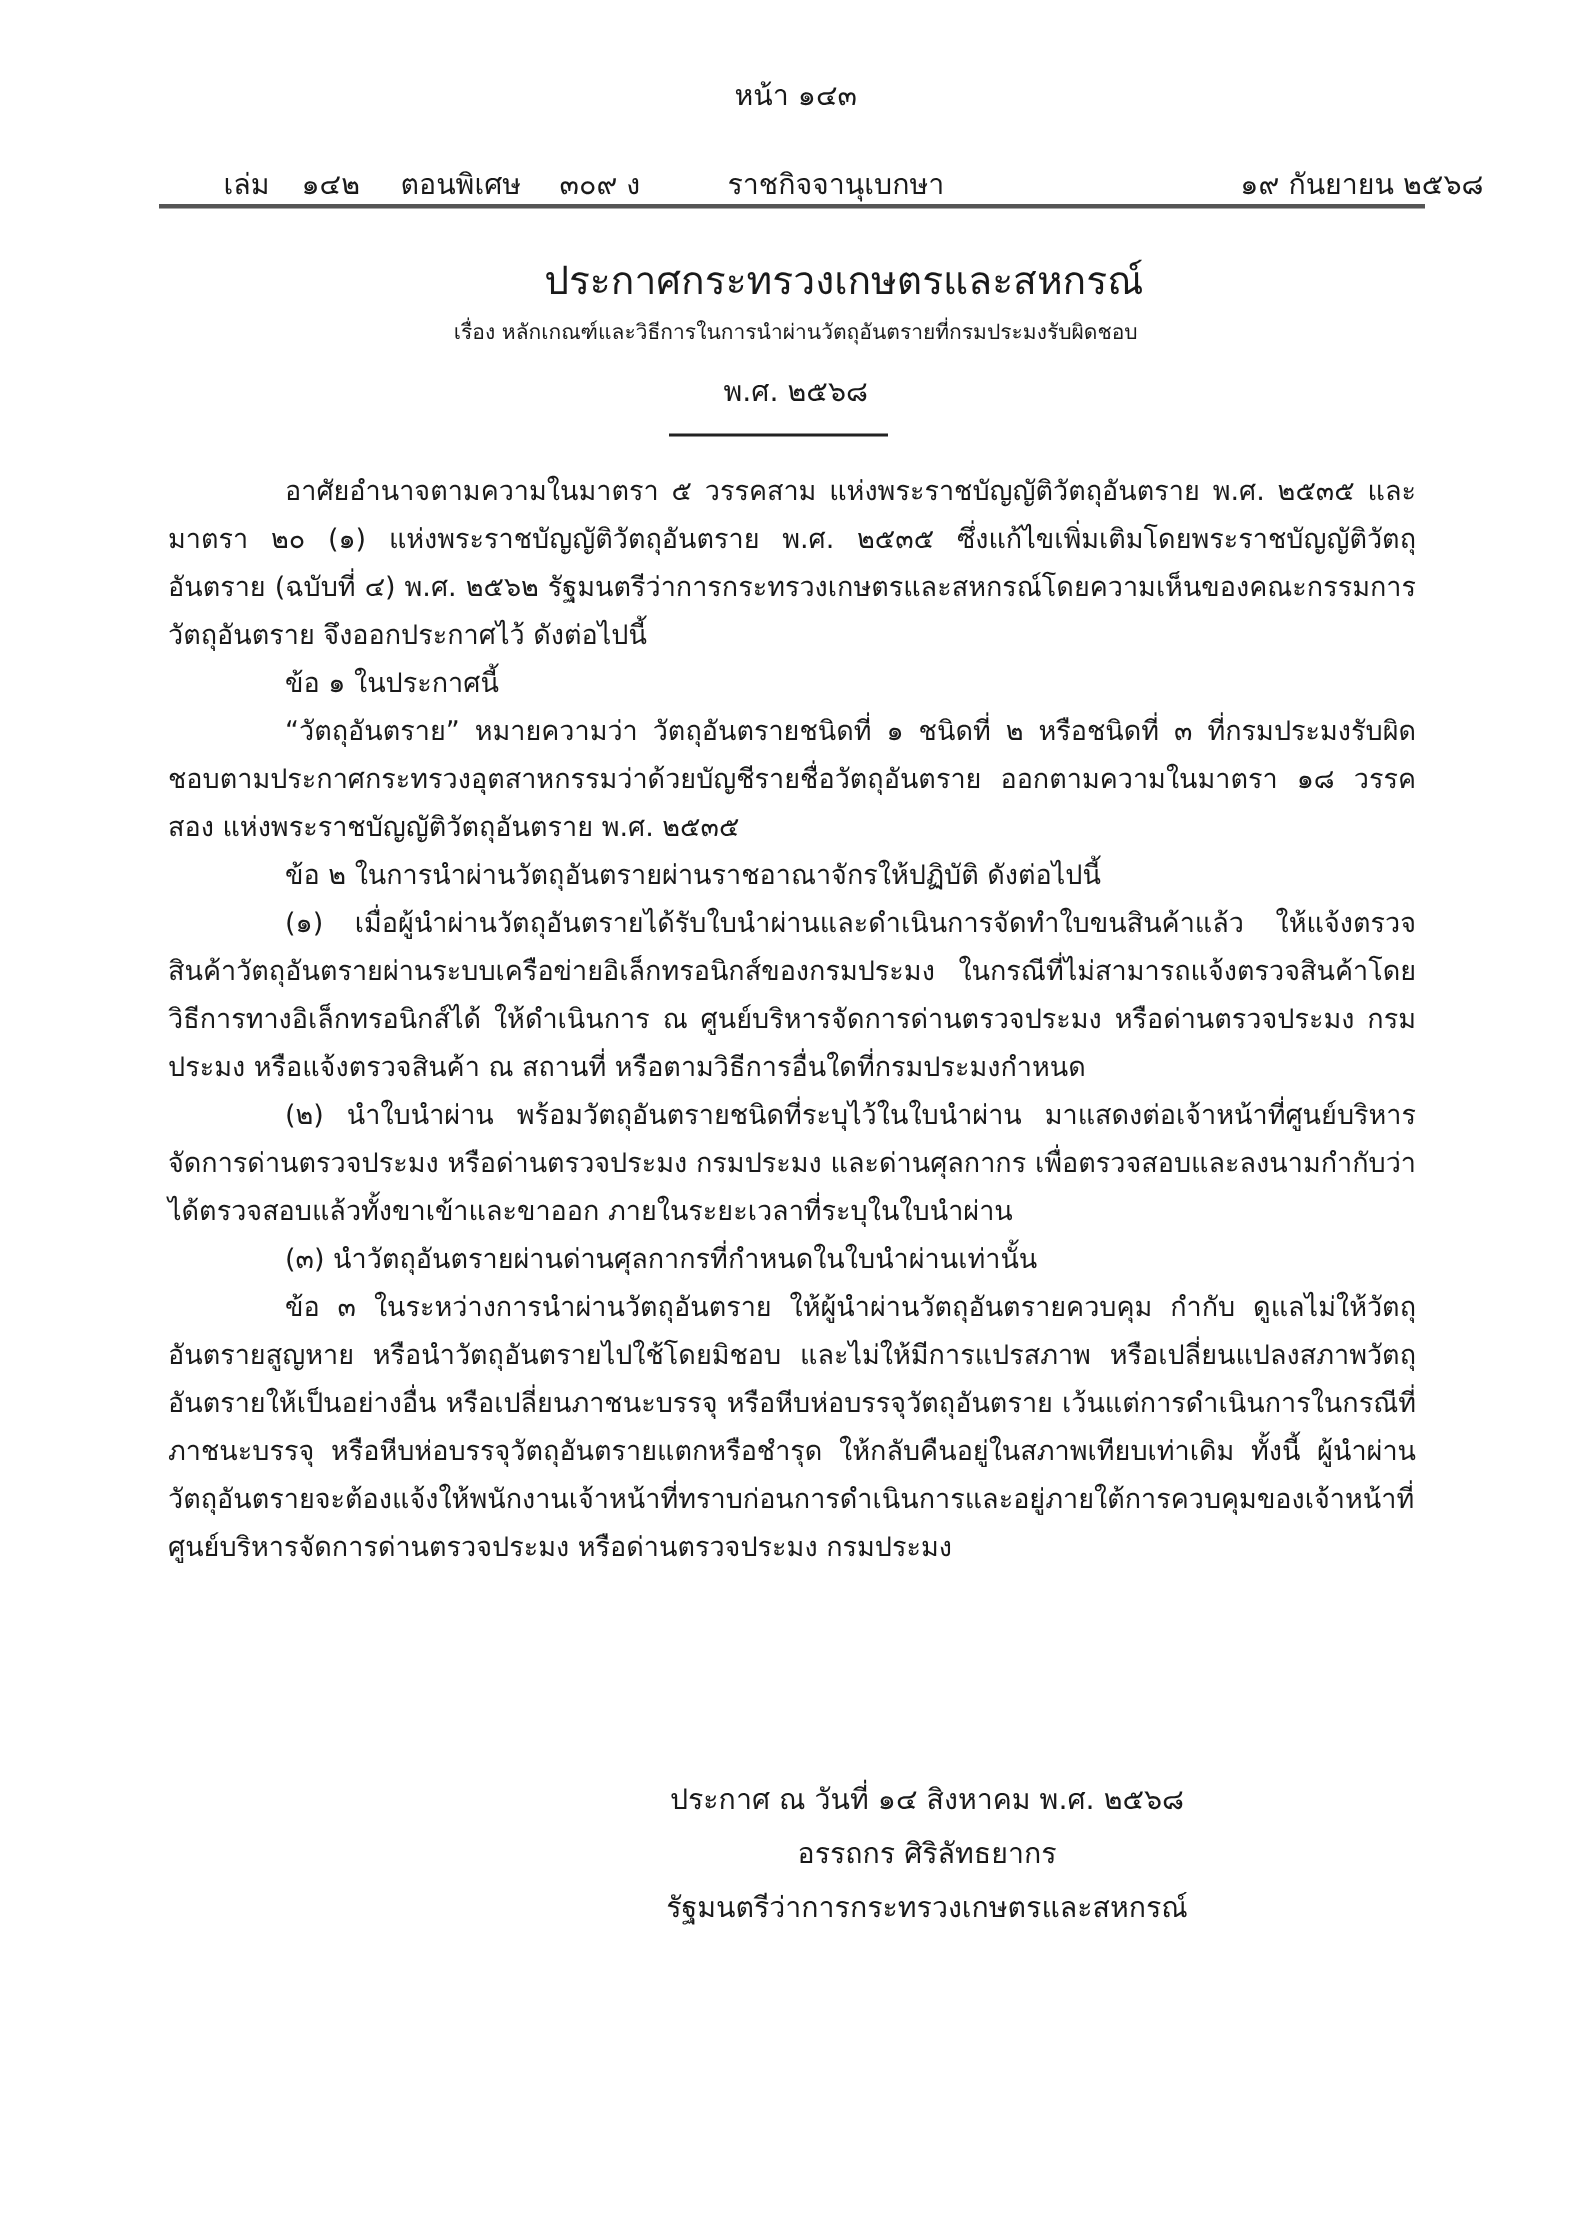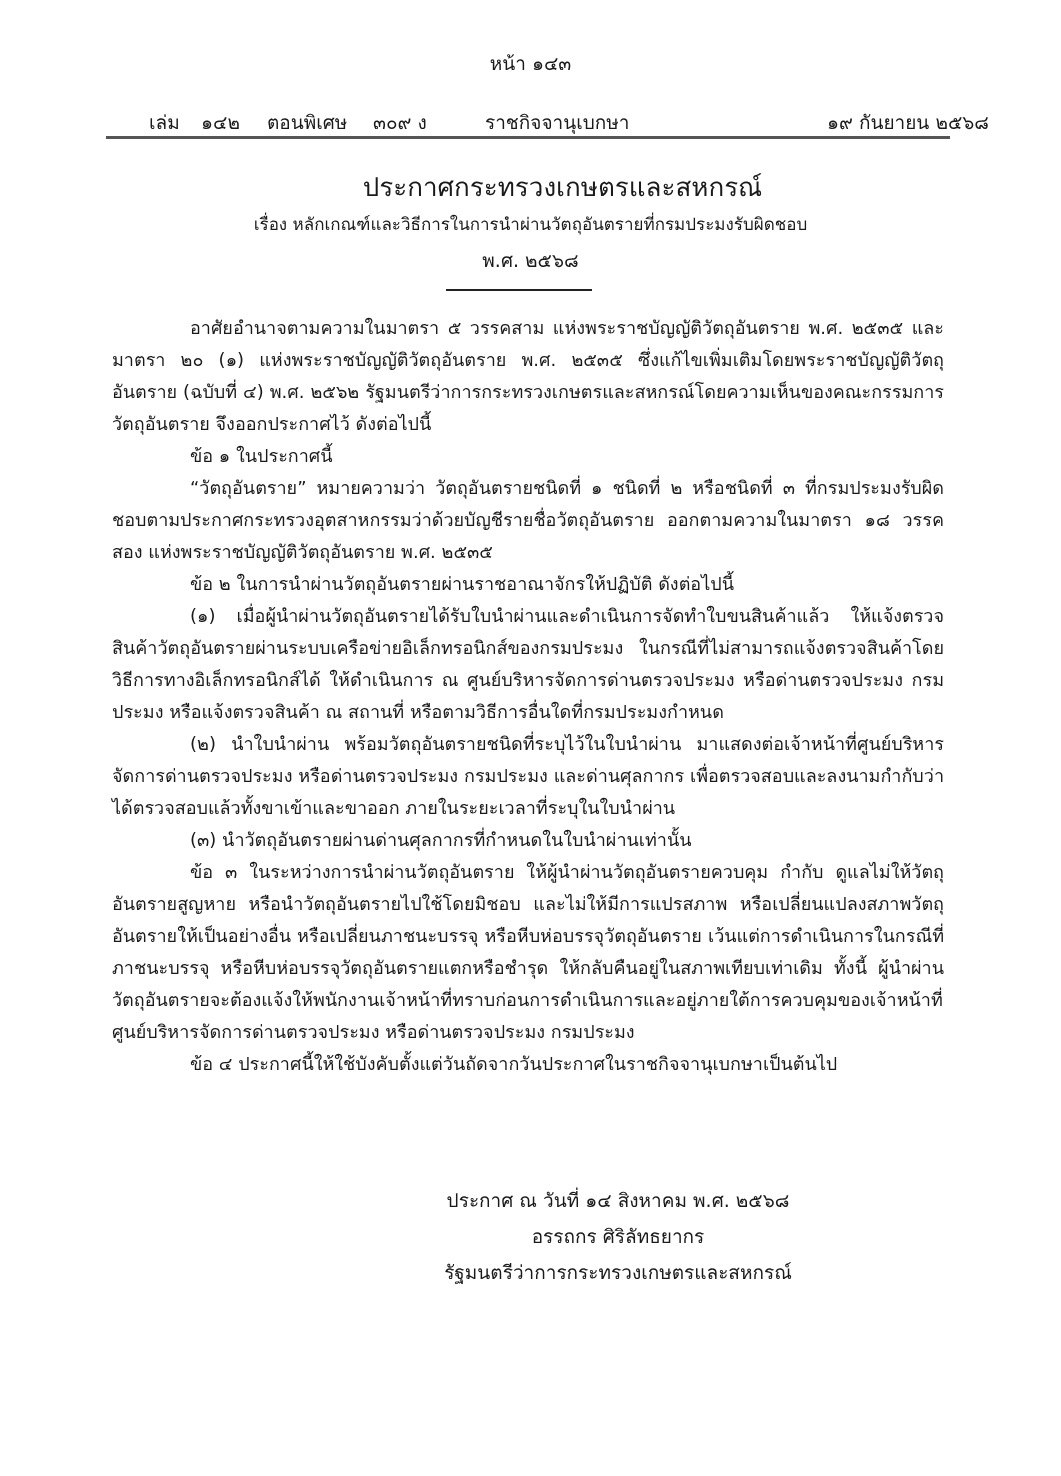--- a/index.html
+++ b/index.html
@@ -29,21 +29,21 @@
     position: absolute; top: 136px; left: 106px; width: 844px; height: 3px;
     background: #555;
   }
   .title {
     position: absolute; top: 166px; left: 0; width: 1061px; text-align: center;
     font-size: 26px;
     padding-left: 32px;
   }
   .subject {
     position: absolute; top: 210px; left: 0; width: 1061px; text-align: center;
-    font-size: 17px;
+    font-size: 14px;
   }
   .year {
     position: absolute; top: 245px; left: 0; width: 1061px; text-align: center;
     font-size: 19px;
   }
   .rule-short {
     position: absolute; top: 289px; left: 446px; width: 146px; height: 2px;
     background: #222;
   }
   .body {
@@ -81,21 +81,20 @@
 
   <div class="body">
     <p class="indent">อาศัยอำนาจตามความในมาตรา ๕ วรรคสาม แห่งพระราชบัญญัติวัตถุอันตราย พ.ศ. ๒๕๓๕ และมาตรา ๒๐ (๑) แห่งพระราชบัญญัติวัตถุอันตราย พ.ศ. ๒๕๓๕ ซึ่งแก้ไขเพิ่มเติมโดยพระราชบัญญัติวัตถุอันตราย (ฉบับที่ ๔) พ.ศ. ๒๕๖๒ รัฐมนตรีว่าการกระทรวงเกษตรและสหกรณ์โดยความเห็นของคณะกรรมการวัตถุอันตราย จึงออกประกาศไว้ ดังต่อไปนี้</p>
     <p class="indent">ข้อ ๑ ในประกาศนี้</p>
     <p class="indent">“วัตถุอันตราย” หมายความว่า วัตถุอันตรายชนิดที่ ๑ ชนิดที่ ๒ หรือชนิดที่ ๓ ที่กรมประมงรับผิดชอบตามประกาศกระทรวงอุตสาหกรรมว่าด้วยบัญชีรายชื่อวัตถุอันตราย ออกตามความในมาตรา ๑๘ วรรคสอง แห่งพระราชบัญญัติวัตถุอันตราย พ.ศ. ๒๕๓๕</p>
     <p class="indent">ข้อ ๒ ในการนำผ่านวัตถุอันตรายผ่านราชอาณาจักรให้ปฏิบัติ ดังต่อไปนี้</p>
     <p class="indent">(๑) เมื่อผู้นำผ่านวัตถุอันตรายได้รับใบนำผ่านและดำเนินการจัดทำใบขนสินค้าแล้ว ให้แจ้งตรวจสินค้าวัตถุอันตรายผ่านระบบเครือข่ายอิเล็กทรอนิกส์ของกรมประมง ในกรณีที่ไม่สามารถแจ้งตรวจสินค้าโดยวิธีการทางอิเล็กทรอนิกส์ได้ ให้ดำเนินการ ณ ศูนย์บริหารจัดการด่านตรวจประมง หรือด่านตรวจประมง กรมประมง หรือแจ้งตรวจสินค้า ณ สถานที่ หรือตามวิธีการอื่นใดที่กรมประมงกำหนด</p>
     <p class="indent">(๒) นำใบนำผ่าน พร้อมวัตถุอันตรายชนิดที่ระบุไว้ในใบนำผ่าน มาแสดงต่อเจ้าหน้าที่ศูนย์บริหารจัดการด่านตรวจประมง หรือด่านตรวจประมง กรมประมง และด่านศุลกากร เพื่อตรวจสอบและลงนามกำกับว่าได้ตรวจสอบแล้วทั้งขาเข้าและขาออก ภายในระยะเวลาที่ระบุในใบนำผ่าน</p>
     <p class="indent">(๓) นำวัตถุอันตรายผ่านด่านศุลกากรที่กำหนดในใบนำผ่านเท่านั้น</p>
     <p class="indent">ข้อ ๓ ในระหว่างการนำผ่านวัตถุอันตราย ให้ผู้นำผ่านวัตถุอันตรายควบคุม กำกับ ดูแลไม่ให้วัตถุอันตรายสูญหาย หรือนำวัตถุอันตรายไปใช้โดยมิชอบ และไม่ให้มีการแปรสภาพ หรือเปลี่ยนแปลงสภาพวัตถุอันตรายให้เป็นอย่างอื่น หรือเปลี่ยนภาชนะบรรจุ หรือหีบห่อบรรจุวัตถุอันตราย เว้นแต่การดำเนินการในกรณีที่ภาชนะบรรจุ หรือหีบห่อบรรจุวัตถุอันตรายแตกหรือชำรุด ให้กลับคืนอยู่ในสภาพเทียบเท่าเดิม ทั้งนี้ ผู้นำผ่านวัตถุอันตรายจะต้องแจ้งให้พนักงานเจ้าหน้าที่ทราบก่อนการดำเนินการและอยู่ภายใต้การควบคุมของเจ้าหน้าที่ศูนย์บริหารจัดการด่านตรวจประมง หรือด่านตรวจประมง กรมประมง</p>
-    <p class="indent">ข้อ ๔ ประกาศนี้ให้ใช้บังคับตั้งแต่วันถัดจากวันประกาศในราชกิจจานุเบกษาเป็นต้นไป</p>
   </div>
 
   <div class="sign">
     <div>ประกาศ ณ วันที่ ๑๔ สิงหาคม พ.ศ. ๒๕๖๘</div>
     <div>อรรถกร ศิริลัทธยากร</div>
     <div>รัฐมนตรีว่าการกระทรวงเกษตรและสหกรณ์</div>
   </div>
 </div>
 
 </body></html>

